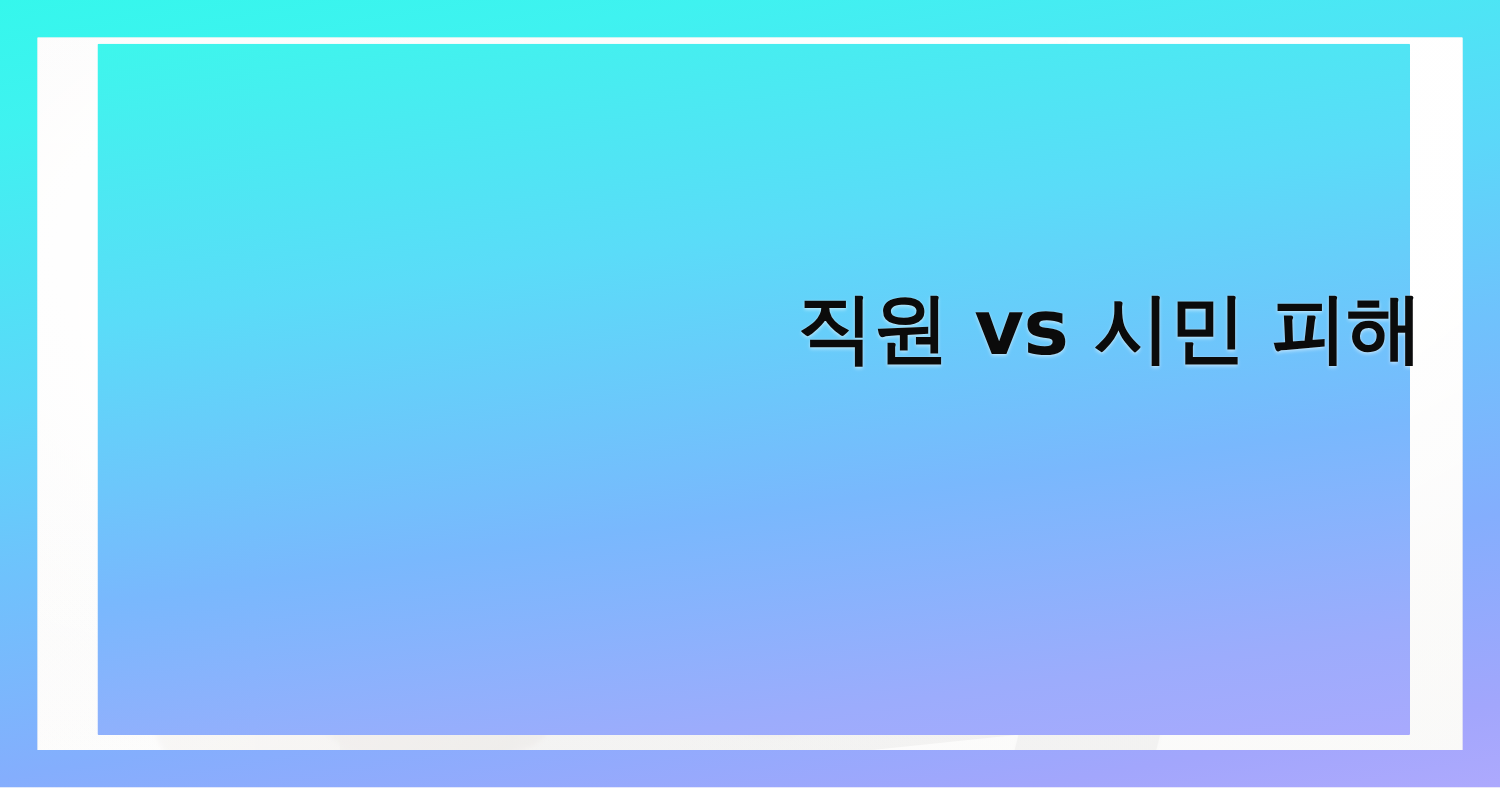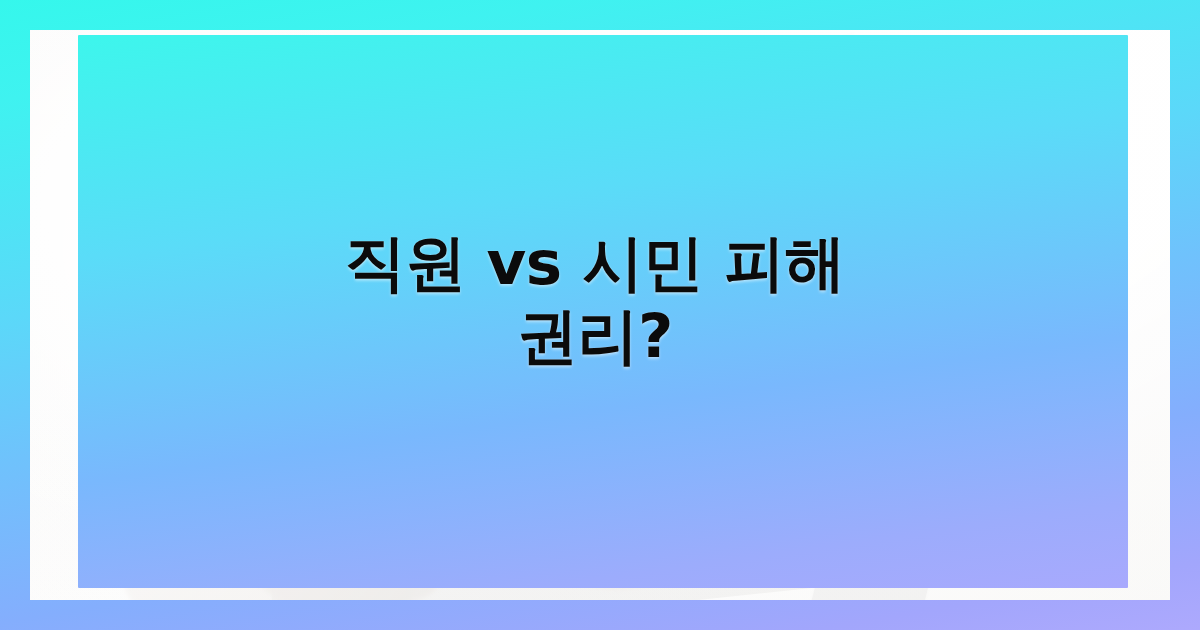--- a/index.html
+++ b/index.html
@@ -286,25 +286,25 @@
       linear-gradient(#ffffff00, #ffffff00) padding-box,
       linear-gradient(172deg, #3DF6EC 0%, #5ADCF8 32%, #79B8FD 64%, #9CACFC 88%, #A8A9FD 100%) border-box;
     pointer-events: none;
     z-index: 3;
   }
 
   
   .headline {
     position: absolute;
     left: 0;
-    right: 10px;
+    right: 0;
     top: 196px;
     z-index: 5;
-    text-align: center;
-    padding: 0 98px;
+    text-align: right;
+    padding: 0 32px;
     box-sizing: border-box;
   }
   .headline-line {
     display: block;
     font-family: "DejaVu Sans", "Liberation Sans", sans-serif;
     font-weight: 800;
     font-size: 61px;
     line-height: 73px;
     letter-spacing: -0.5px;
     color: #0b0b0b;
@@ -421,17 +421,16 @@
         <div class="phone-screen"></div>
       </div>
 
       <div class="photo-wash"></div>
     </div>
 
     <div class="inner-outline"></div>
 
     <div class="headline">
       <span class="headline-line">직원 vs 시민 피해</span>
-      <span class="headline-line">권리?</span>
     </div>
 
   </div>
 </div>
 
 </body></html>

